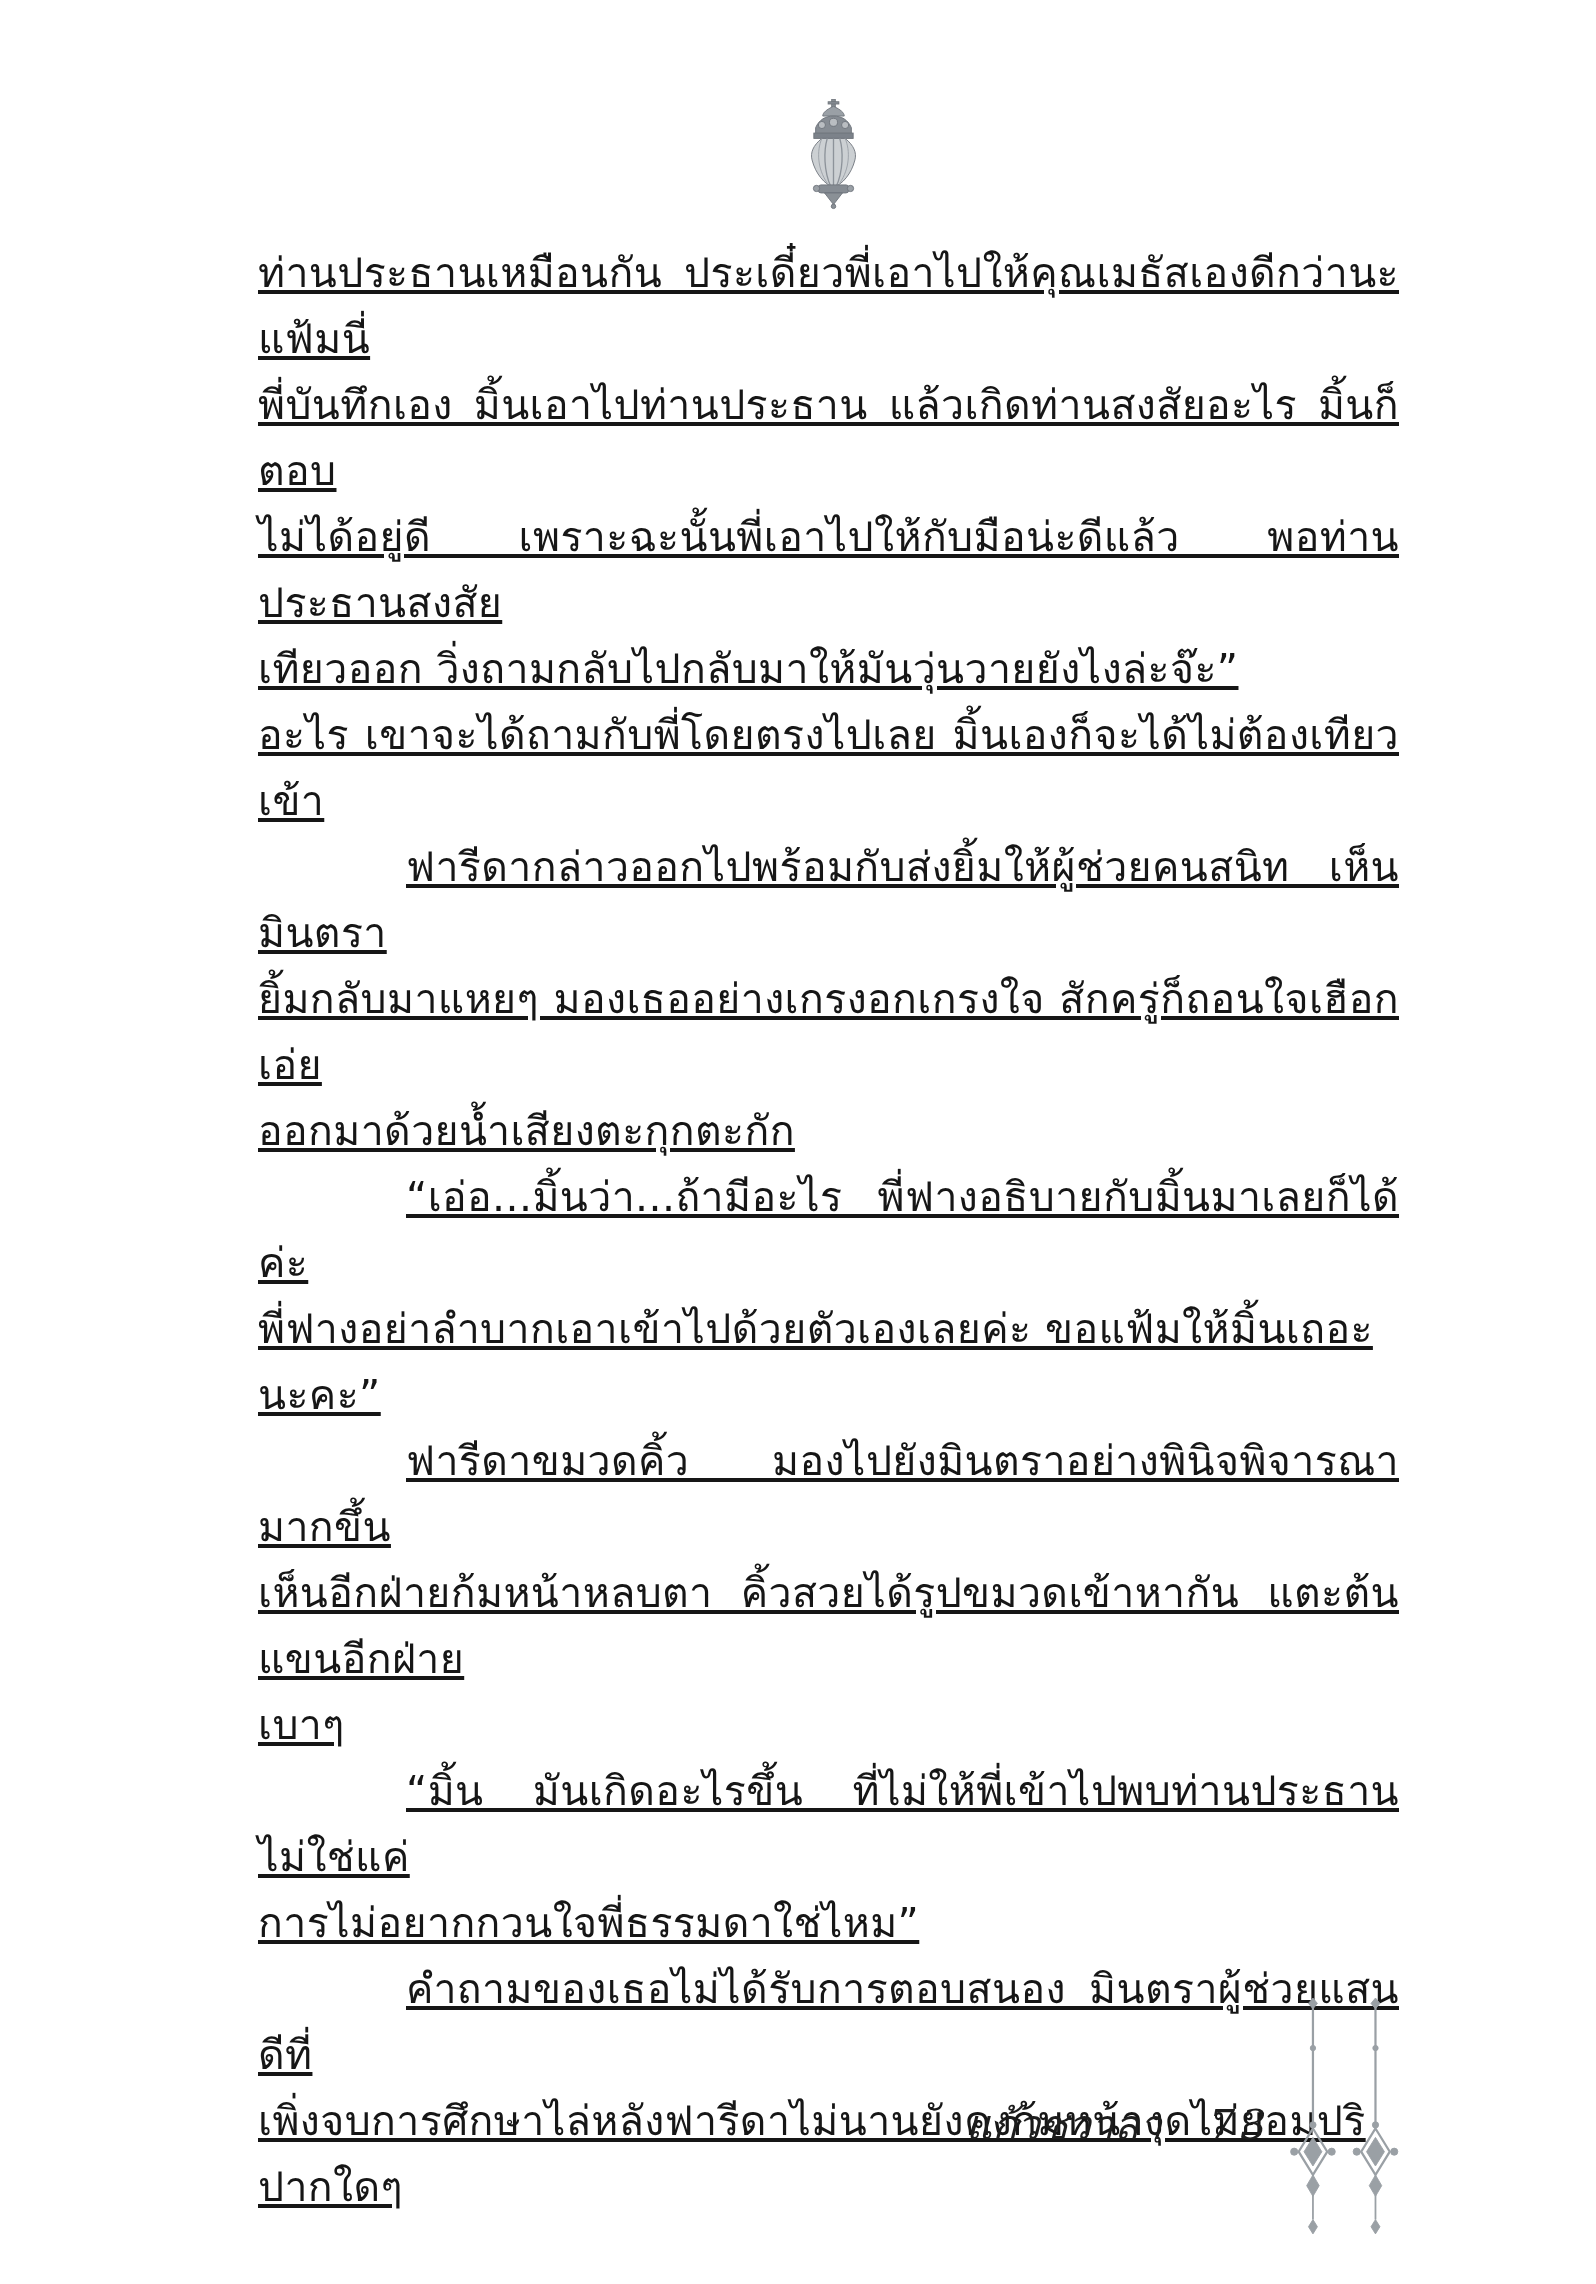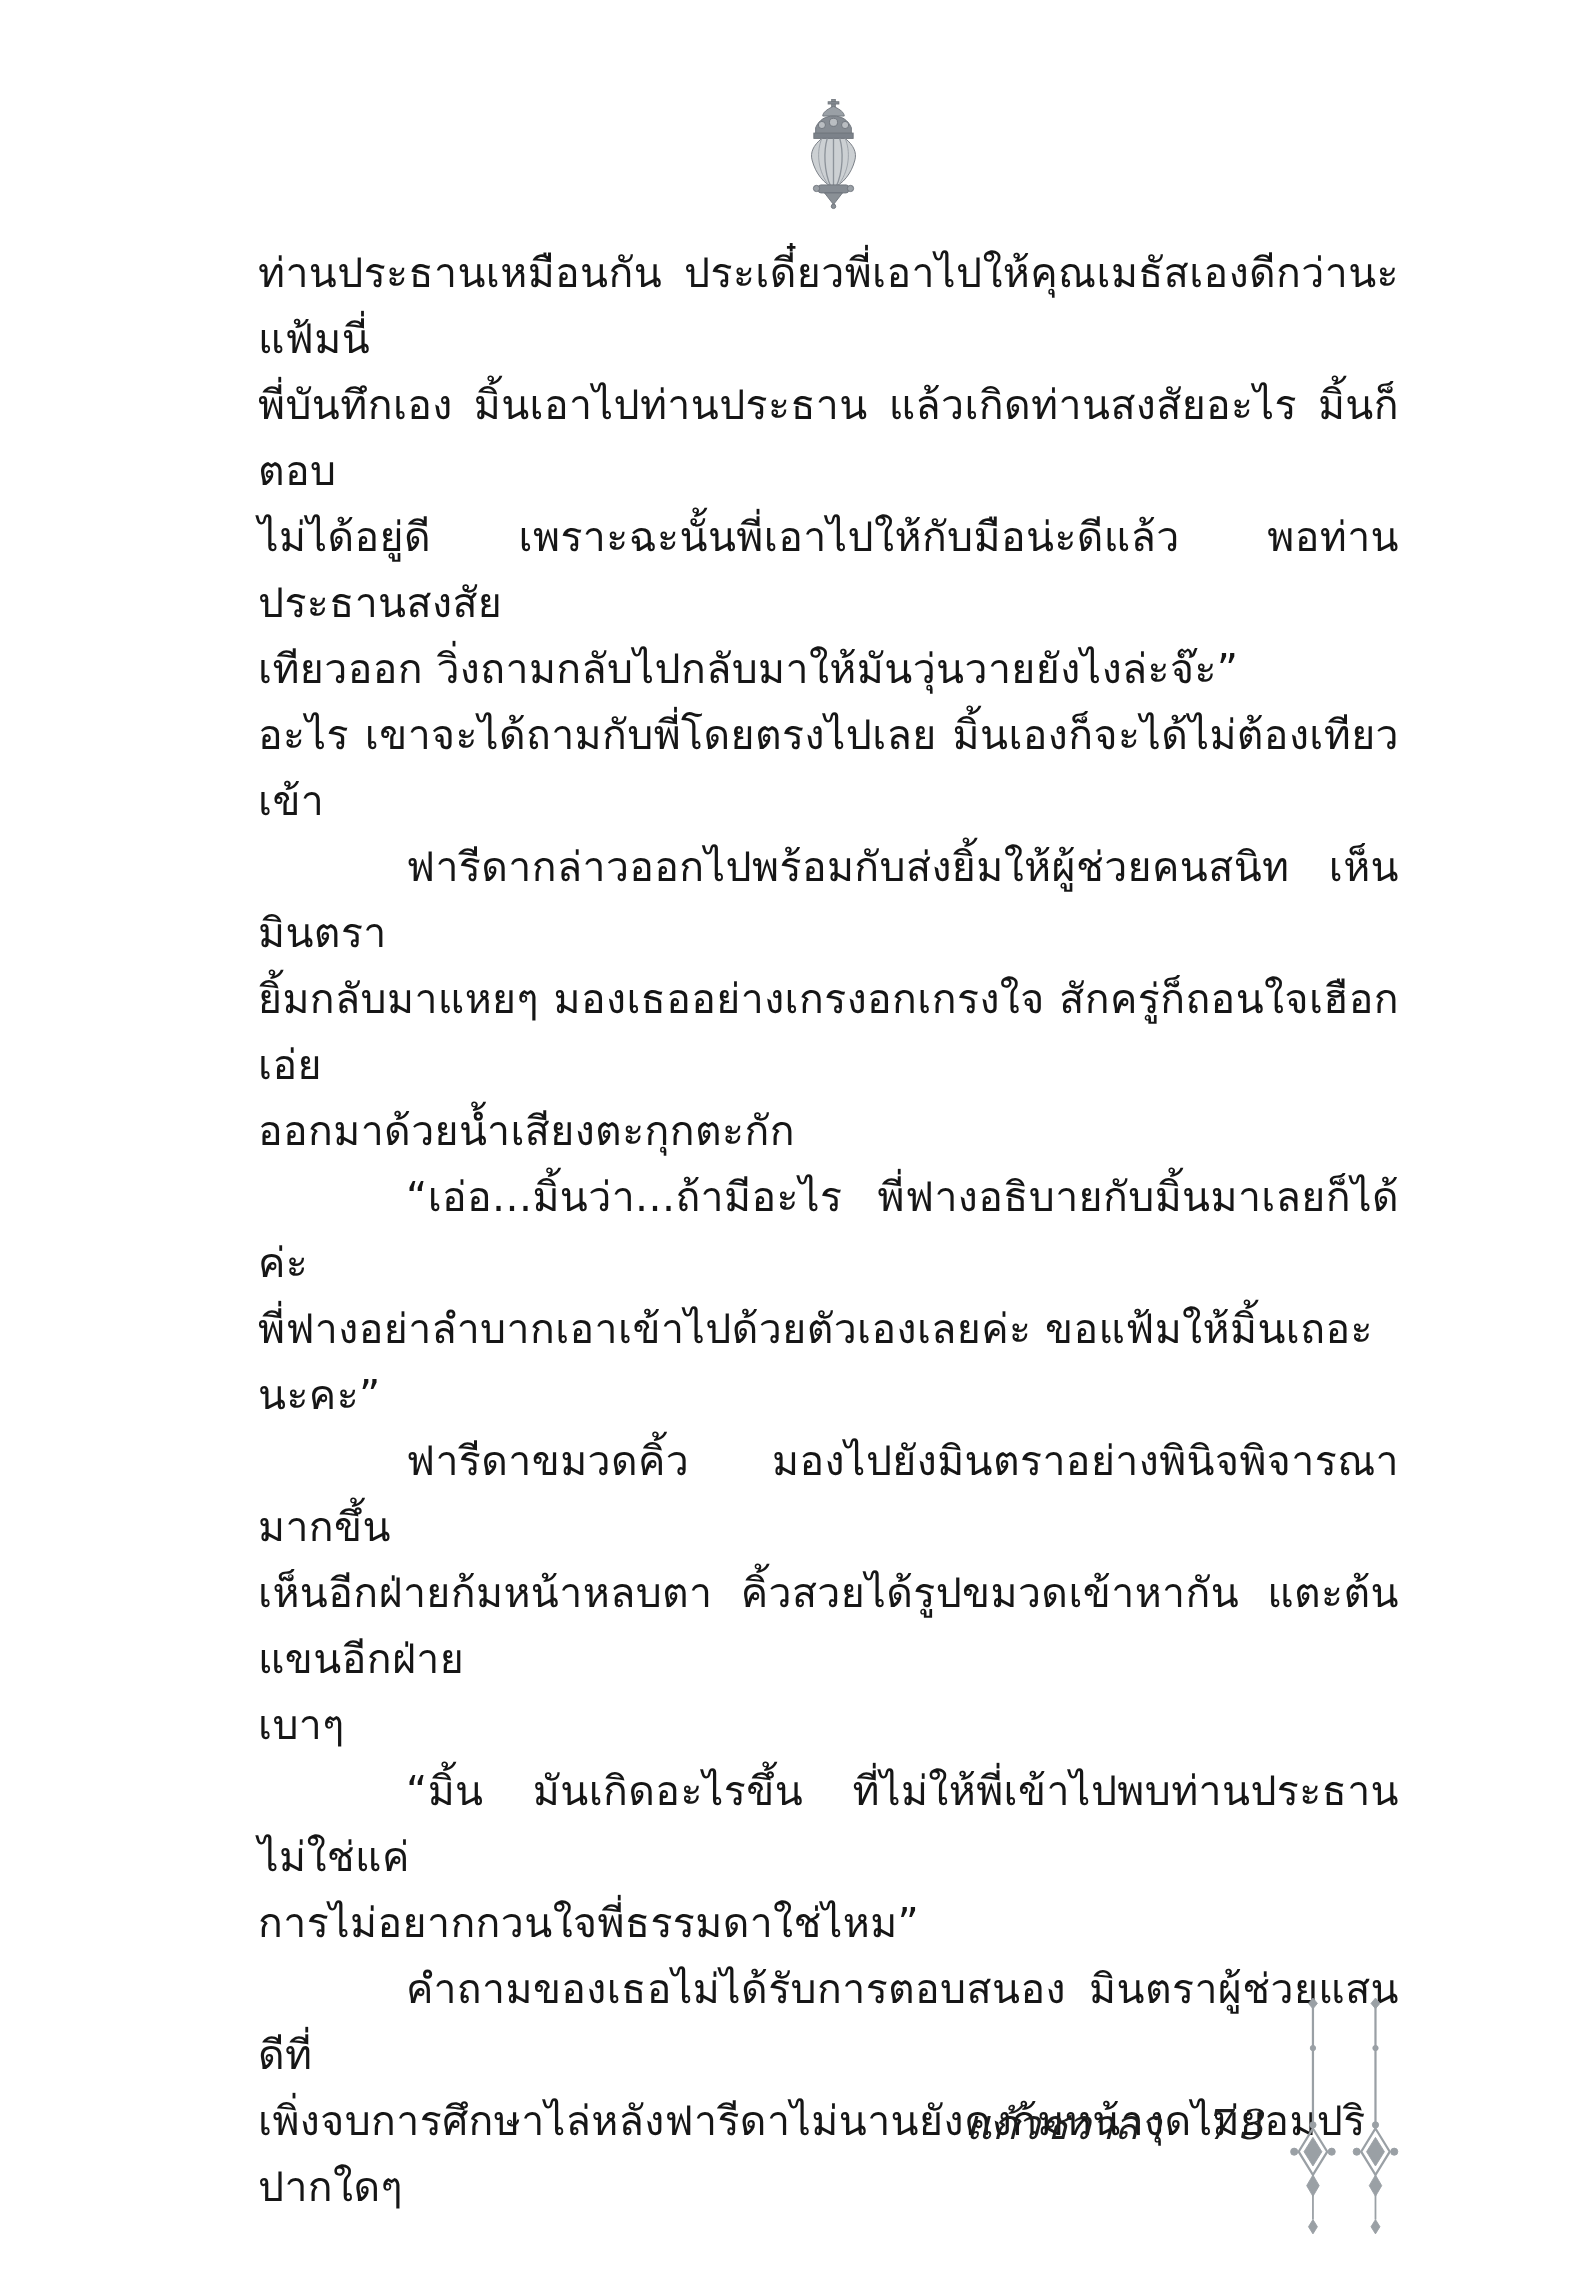--- a/index.html
+++ b/index.html
@@ -17,21 +17,21 @@
     position:absolute; left:804px; top:99px;
     width:59px; height:111px;
   }
   
   #body-text {
     position:absolute; left:258px; top:240px; width:1141px;
     font-size:41px; line-height:66px;
     letter-spacing:0.4px;
   }
   .paragraph { margin:0; padding:0; }
-  .line { min-height:66px; text-align:left; }
+  .line { min-height:66px; text-align:left;text-decoration:underline; }
   .line.j { text-align:justify; text-align-last:justify; }
   .line.indent { text-indent:148px; }
   
   #page-footer {
     position:absolute; left:842px; top:2092px; width:430px;
     text-align:right;
     font-family:"DejaVu Serif", serif;
     font-style:italic;
     font-size:41px;
     color:#1d1d1d;

